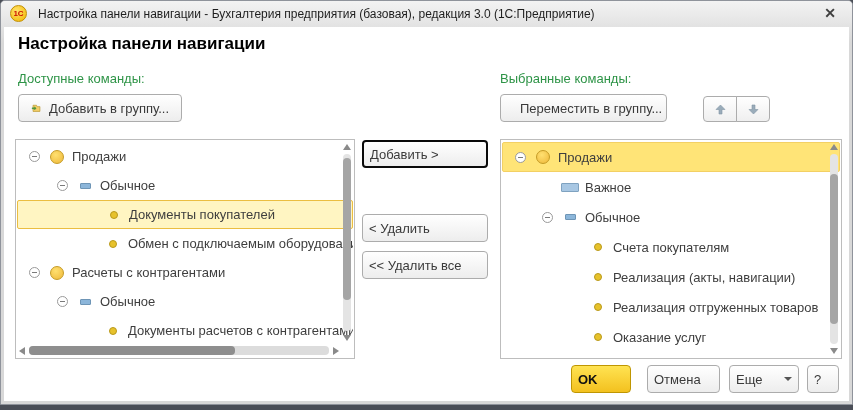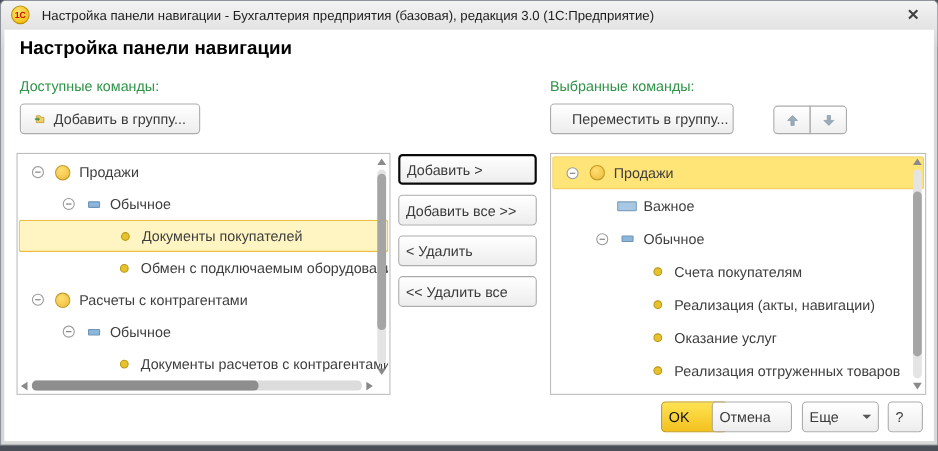--- a/index.html
+++ b/index.html
@@ -67,21 +67,21 @@
   .ico-section{width:14px;height:14px;border-radius:50%;background:radial-gradient(circle at 40% 33%,#FFE070,#EEB83A);border:1px solid #C59B25;box-sizing:border-box}
   .ico-command{width:8px;height:8px;border-radius:50%;background:#E7C22C;border:1px solid #B9991B;box-sizing:border-box}
   .ico-ordinary{width:11px;height:6px;background:#8CB6DA;border:1px solid #6E95B6;border-radius:1px;box-sizing:border-box}
   .ico-important{width:18px;height:9px;background:#A8C7E3;border:1px solid #7FA2C0;border-radius:1px;box-sizing:border-box}
 
   .xfer{position:absolute;left:358px;width:126px;height:28px}
   .xfer.default{border:2px solid #0A0A0A}
   .x1{top:113px}.x2{top:150px}.x3{top:187px}.x4{top:224px}
 
   .footer-btn{position:absolute;top:338px;height:28px}
-  .ok-btn{left:597px;width:60px;background:linear-gradient(#FFE352,#F3C11F);border:1px solid #BF9602;font-weight:normal;color:#111}
+  .ok-btn{left:567px;width:60px;background:linear-gradient(#FFE352,#F3C11F);border:1px solid #BF9602;font-weight:bold;color:#111}
   .cancel-btn{left:643px;width:73px}
   .more-btn{left:725px;width:70px;gap:6px}
   .help-btn{left:803px;width:32px}
   .drop-arrow{width:0;height:0;border-left:4px solid transparent;border-right:4px solid transparent;border-top:4px solid #555}
 
   
   .vsb{position:absolute;top:2px;bottom:2px;right:2px;width:10px}
   .left-panel .vsb{bottom:15px}
   .sb-track-v{position:absolute;left:1px;right:1px;top:12px;bottom:12px;background:#E4E4E4;border-radius:4px}
   .sb-thumb-v{position:absolute;left:1px;right:1px;background:#A5A5A5;border-radius:4px}
@@ -210,21 +210,20 @@
       </div>
       <div class="hsb">
         <span class="tri-left"></span>
         <span class="sb-track-h"></span>
         <span class="sb-thumb-h"></span>
         <span class="tri-right"></span>
       </div>
     </div>
 
     <button class="btn xfer default x1">Добавить &gt;</button>
-    <button class="btn xfer x2">Добавить все &gt;&gt;</button>
     <button class="btn xfer x3">&lt; Удалить</button>
     <button class="btn xfer x4">&lt;&lt; Удалить все</button>
 
     <div class="panel right-panel">
       <div class="tree">
           <div class="tree-row selected" style="padding-left: 6px;">
             <span class="slot-exp">
               <span class="expander"></span>
             </span>
             <span class="slot-ico">
@@ -260,28 +259,28 @@
             <span class="slot-ico">
               <span class="ico-command"></span>
             </span>
             <span class="row-label">Реализация (акты, навигации)</span>
           </div>
           <div class="tree-row" style="padding-left: 62px;">
             <span class="slot-exp"></span>
             <span class="slot-ico">
               <span class="ico-command"></span>
             </span>
+            <span class="row-label">Реализация отгруженных товаров</span>
+          </div>
+          <div class="tree-row" style="padding-left: 62px;">
+            <span class="slot-exp"></span>
+            <span class="slot-ico">
+              <span class="ico-command"></span>
+            </span>
             <span class="row-label">Оказание услуг</span>
-          </div>
-          <div class="tree-row" style="padding-left: 62px;">
-            <span class="slot-exp"></span>
-            <span class="slot-ico">
-              <span class="ico-command"></span>
-            </span>
-            <span class="row-label">Реализация отгруженных товаров</span>
           </div>
           <div class="tree-row" style="padding-left: 62px;">
             <span class="slot-exp"></span>
           </div>
         </div>
       <div class="vsb">
         <span class="tri-up"></span>
         <span class="sb-track-v"></span>
         <span class="sb-thumb-v"></span>
         <span class="tri-down"></span>

